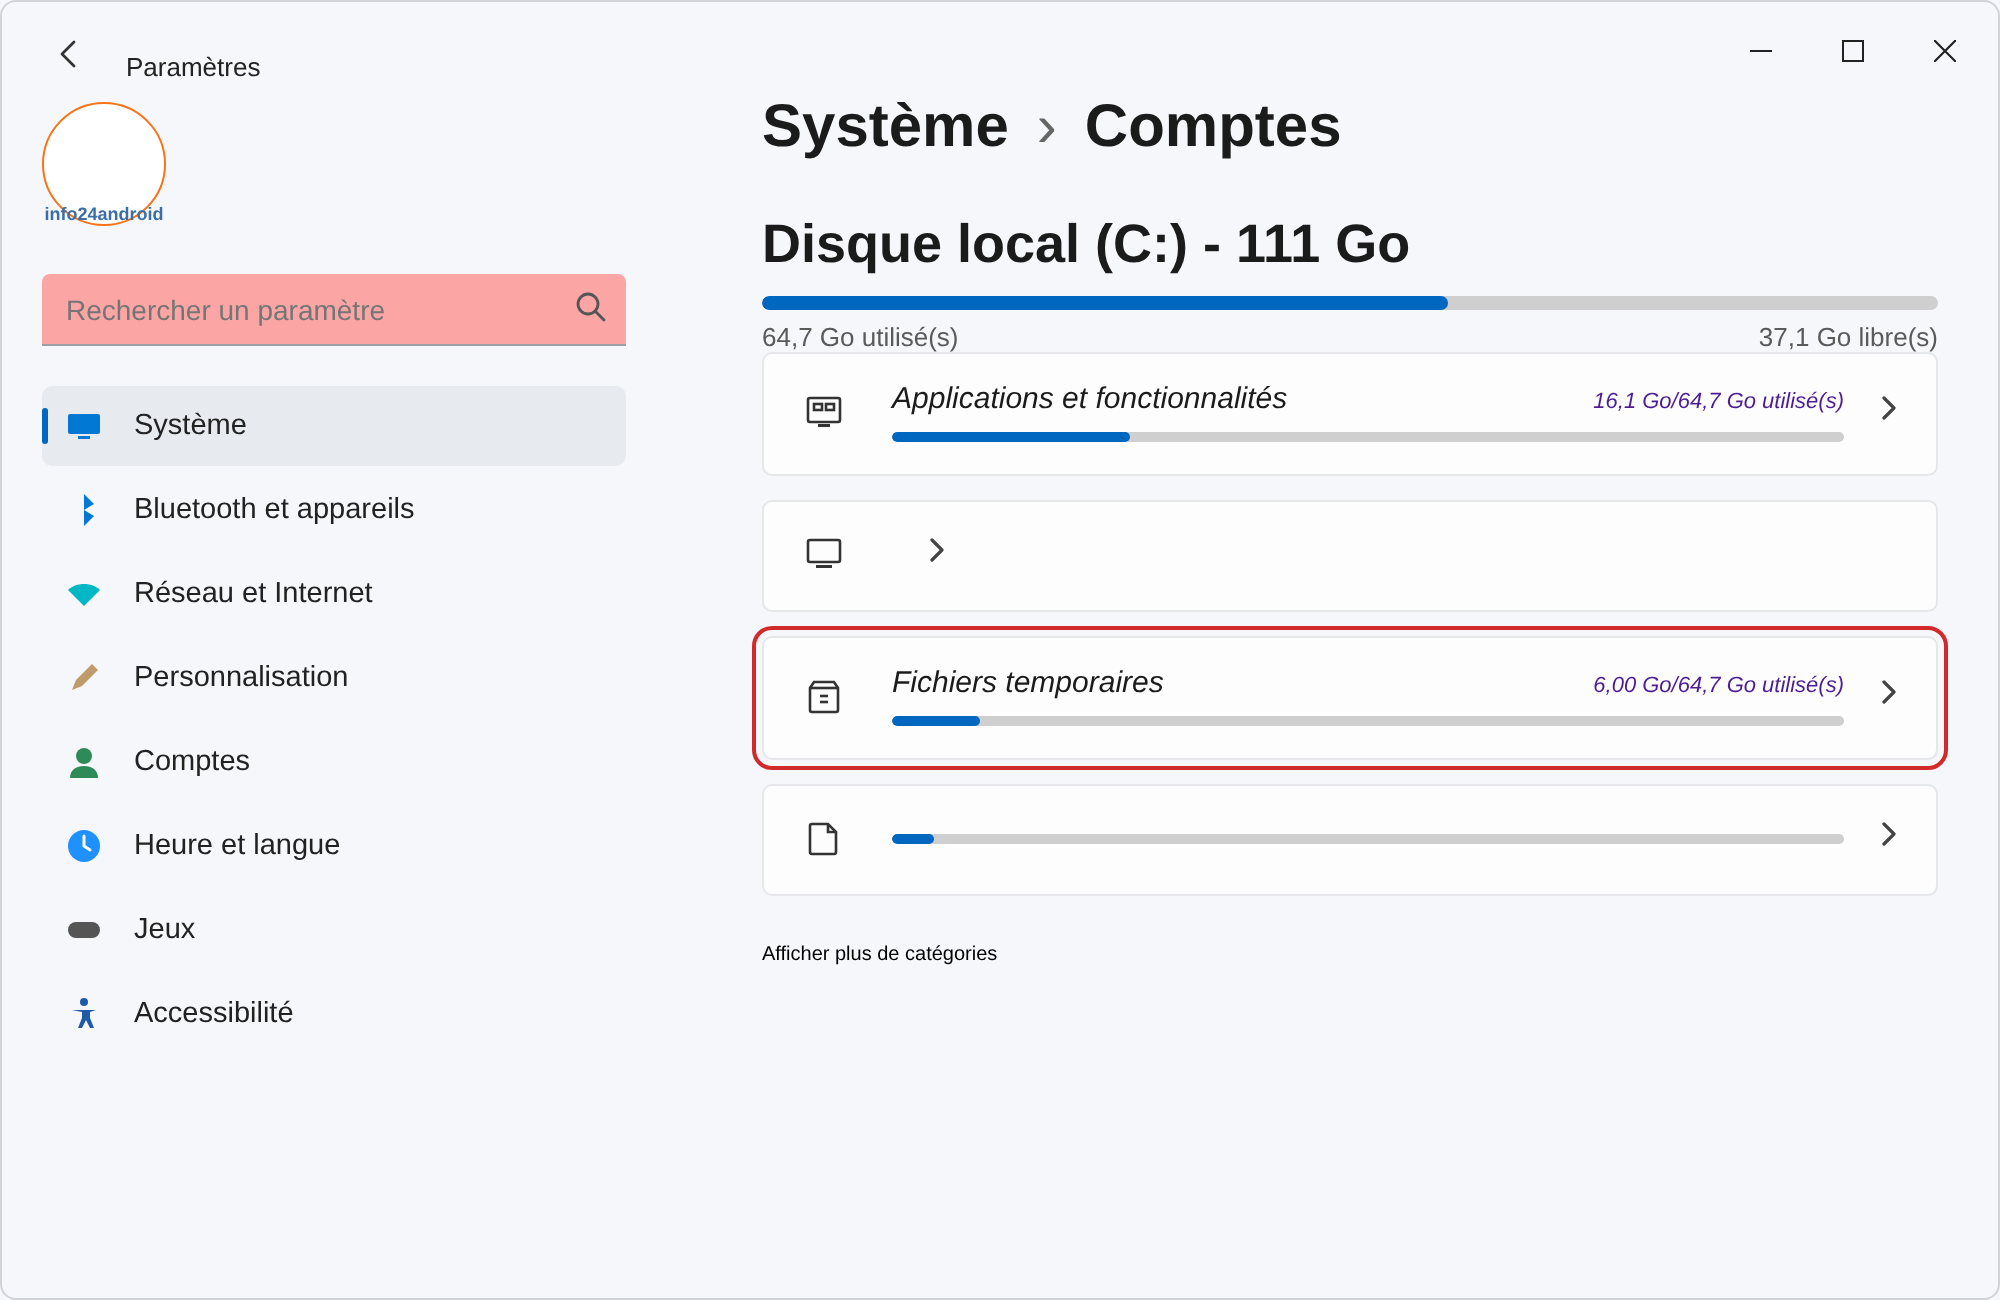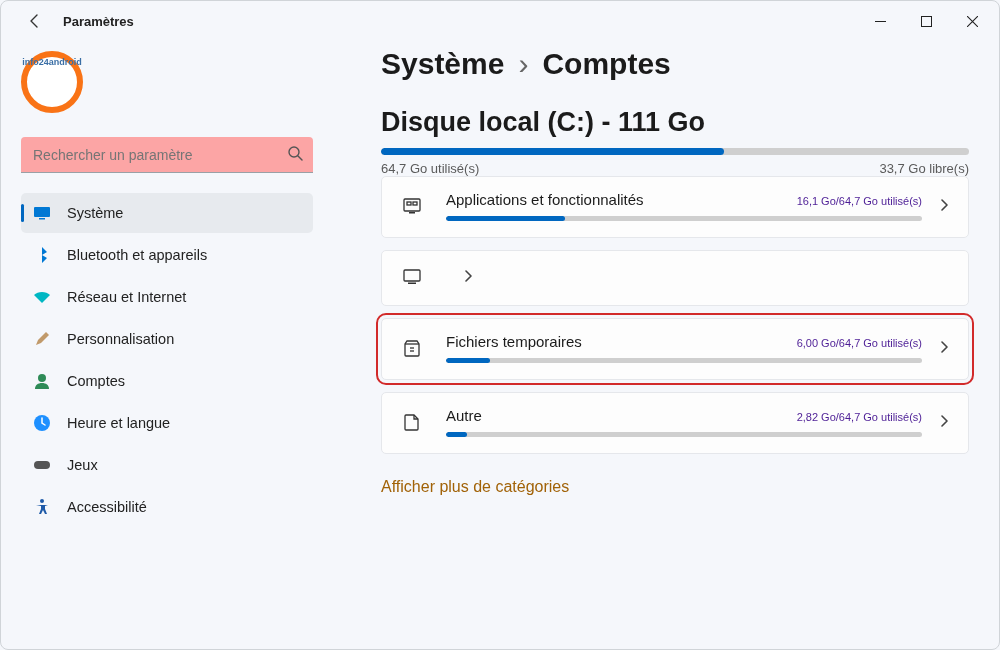--- a/index.html
+++ b/index.html
@@ -1,28 +1,28 @@
 <!DOCTYPE html>
 <html><head>
 <meta charset="utf-8">
 <style>
   * { box-sizing: border-box; margin: 0; padding: 0; font-family: "Segoe UI", sans-serif; }
   body { width: 1000px; height: 650px; background: #f5f7fb; overflow: hidden; border: 1px solid #d0d4d8; border-radius: 8px; position: relative; }
 
-  .titlebar { height: 40px; display: flex; align-items: center; padding: 0 4px 0 20px; font-weight: bold; }
+  .titlebar { height: 40px; display: flex; align-items: flex-end; padding: 0 4px 0 20px; }
   .titlebar .back { width: 28px; height: 28px; display:flex;align-items:center;justify-content:center; color:#333; cursor:pointer;}
   .titlebar .title { margin-left: 14px; font-size: 13px; color:#222; }
   .titlebar .spacer { flex:1; }
   .win-btn { width: 46px; height: 32px; display:flex; align-items:center; justify-content:center; color:#222; cursor:pointer;}
   .win-btn svg { width:11px; height:11px; }
 
   .content { display:flex; height: calc(100% - 40px); }
 
   .sidebar { width: 330px; padding: 10px 18px 0 20px; display:flex; flex-direction:column; }
-  .profile { width: 62px; height: 62px; border-radius:50%; background:#fff; display:flex; align-items:flex-start; justify-content:center; margin-bottom: 24px; border:6px solid #f97316;}
+  .profile { width: 62px; height: 62px; border-radius:50%; background:#fff; display:flex; align-items:flex-end; justify-content:center; margin-bottom: 24px; border:1px solid #f97316;}
   .profile span { font-size:9px; color:#3a6ea5; font-weight:600; }
 
   .search { position:relative; margin-bottom: 20px; }
   .search input { width:100%; height: 36px; border:none; border-bottom:1px solid #9aa0a6; background:#fca5a5; border-radius:4px 4px 0 0; padding:0 36px 0 12px; font-size:14px; color:#333; outline:none;}
   .search .icon { position:absolute; right:10px; top:8px; color:#555;}
 
   .nav { list-style:none; }
   .nav li { display:flex; align-items:center; height: 40px; padding: 0 12px; border-radius:5px; font-size:14.5px; color:#222; cursor:pointer; margin-bottom:2px;}
   .nav li.active { background:#e7eaee; position:relative;}
   .nav li.active::before { content:""; position:absolute; left:0px; top:11px; bottom:11px; width:3px; background:#0067c0; border-radius:3px;}
@@ -33,29 +33,29 @@
   .breadcrumb .sep { color:#666; font-weight:400;}
 
   .disk-label { font-size: 27px; font-weight:600; color:#1b1b1b; margin-bottom:10px;}
   .big-bar { height:7px; background:#cfcfcf; border-radius:4px; overflow:hidden; margin-bottom:6px;}
   .big-bar .fill { height:100%; background:#0067c0; border-radius:4px;}
   .disk-stats { display:flex; justify-content:space-between; font-size:13px; color:#5a5a5a; }
 
   .card { background:#fdfdfd; border:1px solid #e5e7eb; border-radius:5px; padding: 14px 18px 16px 18px; display:flex; align-items:center; margin-bottom: 12px; cursor:pointer; position:relative;}
   .card.highlight { outline: 2.5px solid #d22a2a; outline-offset: 3px;}
   .card .cic { width:24px; height:24px; color:#333; margin-right: 22px; display:flex;align-items:center;justify-content:center;}
-  .card .body { flex:1; }
+  .card .body { flex:1;font-style:italic; }
   .card .row1 { display:flex; justify-content:space-between; align-items:baseline; margin-bottom:8px;}
   .card .name { font-size:15px; color:#1b1b1b;}
   .card .usage { font-size:11px; color:#4c1d95;}
   .card .bar { height:5px; background:#cfcfcf; border-radius:3px; overflow:hidden;}
   .card .bar .fill { height:100%; background:#0067c0; border-radius:3px;}
   .card .chev { margin-left: 16px; color:#444;}
 
-  .more-link { color:#a16207; font-size:16px; margin-top: 12px; cursor:pointer; display:inline-block;}
+  .more-link { color:#000000; font-size:10px; margin-top: 12px; cursor:pointer; display:inline-block;}
 
   
   .ic-blue   svg { fill:#0078d4;}
   .ic-cyan   svg { fill:#00b7c3;}
   .ic-brush  svg { fill:#c19a6b;}
   .ic-app    svg { fill:#3b4a66;}
   .ic-user   svg { fill:#2e8b57;}
   .ic-clock  svg { fill:#1e90ff;}
   .ic-game   svg { fill:#555;}
   .ic-acc    svg { fill:#1e5aa8;}
@@ -184,21 +184,21 @@
       <span class="sep">›</span>
       <span>Comptes</span>
     </div>
 
     <div class="disk-label">Disque local (C:) - 111 Go</div>
     <div class="big-bar">
       <div class="fill" style="width:58.3%"></div>
     </div>
     <div class="disk-stats">
       <span>64,7 Go utilisé(s)</span>
-      <span>33,7 Go libre(s)</span>
+      <span>37,1 Go libre(s)</span>
     </div>
 
     <div id="cards">
         <div class="card">
     <div class="cic">
             <svg width="20" height="20" viewBox="0 0 20 20" fill="none" stroke="#333" stroke-width="1.3">
               <rect x="2" y="3" width="16" height="12" rx="1"></rect>
               <rect x="7" y="16" width="6" height="1.5" fill="#333" stroke="none"></rect>
               <rect x="5" y="6" width="4" height="3"></rect>
               <rect x="11" y="6" width="4" height="3"></rect>
@@ -257,24 +257,20 @@
     </div>
   </div>
         <div class="card">
     <div class="cic">
             <svg width="20" height="20" viewBox="0 0 20 20" fill="none" stroke="#333" stroke-width="1.3">
               <path d="M4 3h8l4 4v10a1 1 0 0 1-1 1H4a1 1 0 0 1-1-1V4a1 1 0 0 1 1-1z"></path>
               <path d="M12 3v4h4"></path>
             </svg>
           </div>
     <div class="body">
-      <div class="row1">
-        <span class="name">Autre</span>
-        <span class="usage">2,82 Go/64,7 Go utilisé(s)</span>
-      </div>
       <div class="bar">
               <div class="fill" style="width: 4.4%;"></div>
             </div>
     </div>
     <div class="chev">
       <svg width="12" height="12" viewBox="0 0 12 12">
               <path d="M4 1l5 5-5 5" stroke="#444" stroke-width="1.6" fill="none" stroke-linecap="round" stroke-linejoin="round"></path>
             </svg>
     </div>
   </div>

